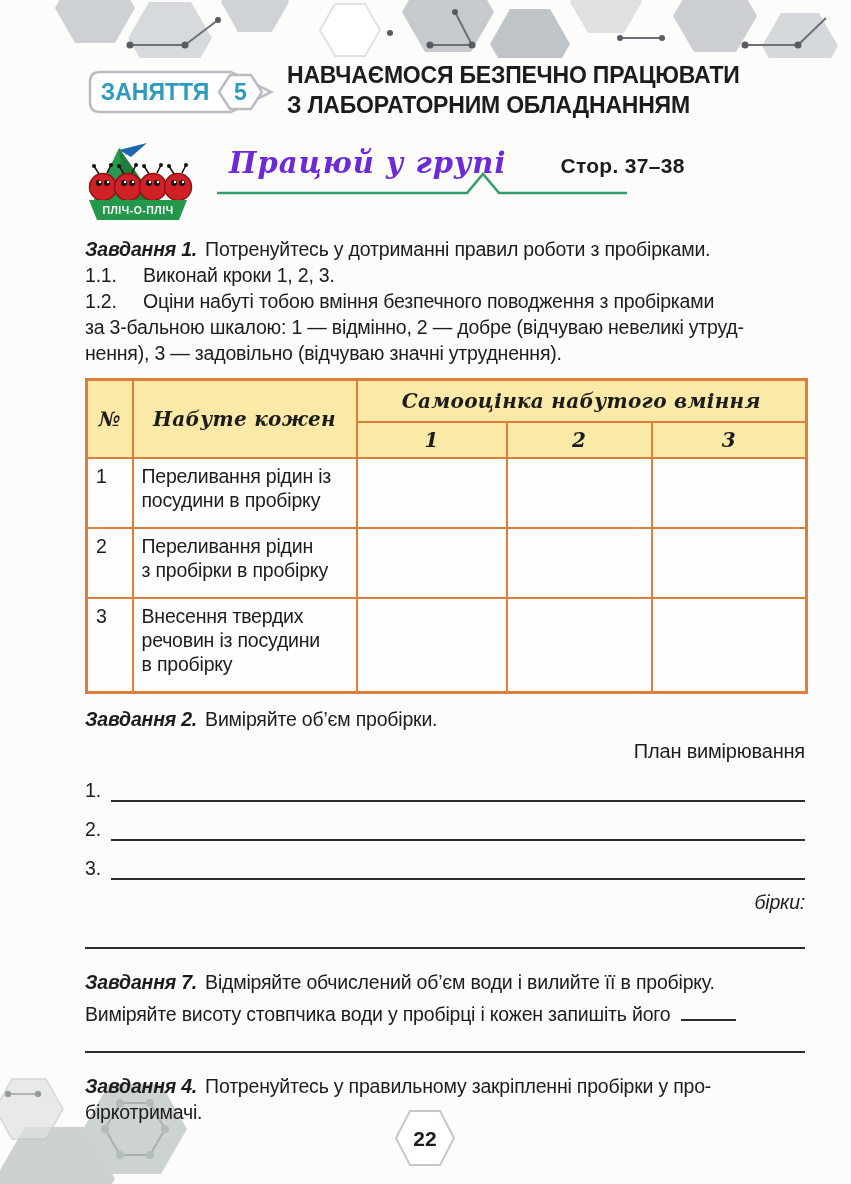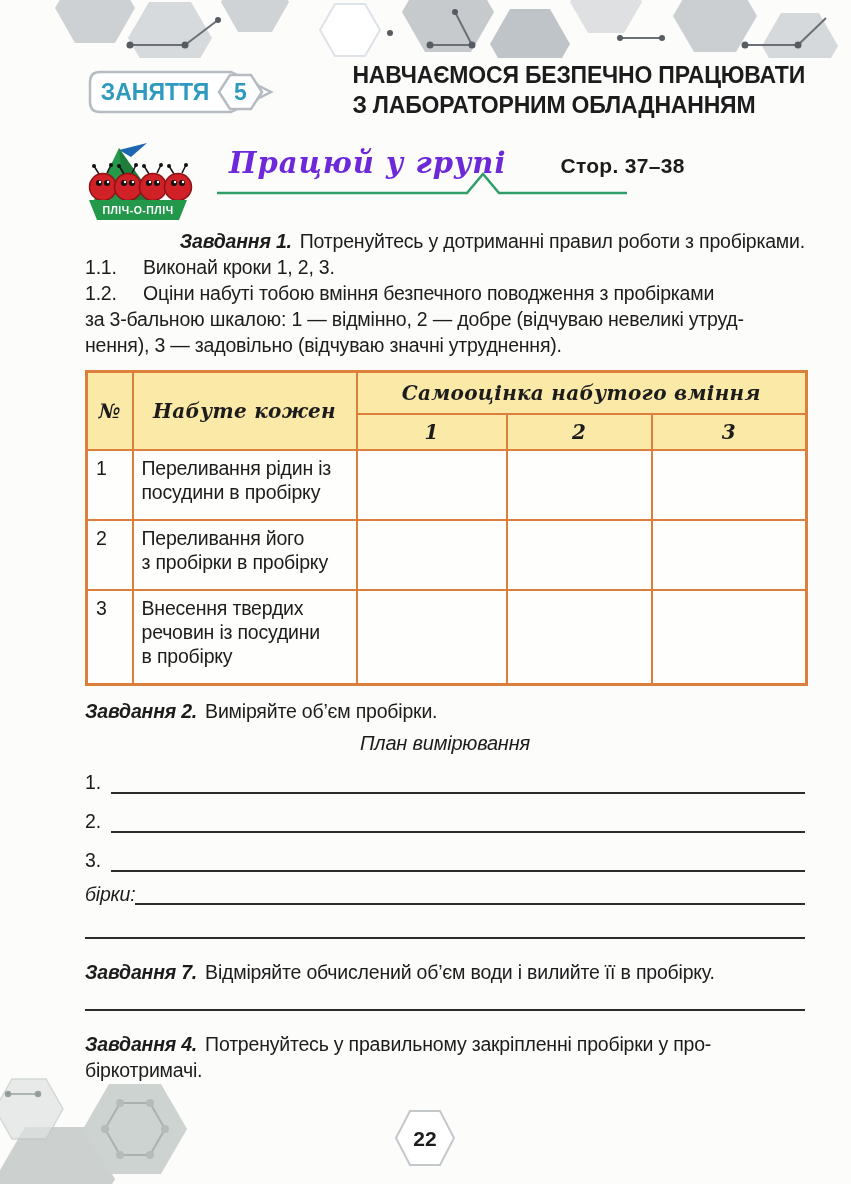--- a/index.html
+++ b/index.html
@@ -6,40 +6,40 @@
   body{
     width:851px;height:1184px;position:relative;overflow:hidden;
     background:#fcfcfb;color:#1c1c1c;
     font-family:"Liberation Sans",sans-serif;
   }
   .hex-band{position:absolute;top:0;left:0;}
   .hex-bottom{position:absolute;bottom:0;left:0;}
   .content{position:relative;padding:60px 46px 0 85px;}
 
   
-  .lesson-row{display:flex;align-items:flex-start;justify-content:space-between;}
+  .lesson-row{display:flex;align-items:flex-start;}
   .badge-svg{flex:0 0 auto;margin-top:8px;}
   .page-title{
     margin-left:10px;font-weight:bold;font-size:23px;line-height:30px;
     letter-spacing:-0.2px;white-space:pre-line;
   }
   
   .group-row{display:flex;align-items:flex-start;margin-top:20px;height:84px;}
   .group-mid{position:relative;margin-left:12px;padding:6px 0 16px 14px;flex:1;}
   .script-text{
     font-family:"DejaVu Serif",serif;font-style:italic;font-weight:bold;
     font-size:29px;color:#6d28d9;letter-spacing:1px;
   }
   .pages-ref{font-weight:bold;font-size:21px;margin-left:54px;letter-spacing:0.3px;margin-top:48px;}
   .green-underline{position:absolute;left:0;bottom:0;}
 
   
   .para{font-size:19.5px;line-height:26px;letter-spacing:-0.2px;}
   .task-label{font-weight:bold;font-style:italic;margin-right:8px;}
-  .mt16{margin-top:4px;text-align:right;} .mt12{margin-top:12px;} .mt8{} .mt20{margin-top:20px;}
+  .mt16{margin-top:12px;} .mt12{margin-top:12px;} .mt8{} .mt20{margin-top:20px;}
   .sub-num{display:inline-block;width:58px;}
   .prewrap{white-space:pre-line;}
 
   
   table.self-table{
     border-collapse:collapse;margin-top:12px;width:720px;table-layout:fixed;
   }
   table.self-table th,table.self-table td{border:2px solid #dd7f3c;}
   table.self-table{border:3px solid #dd7f3c;}
   table.self-table th{
@@ -49,27 +49,27 @@
   table.self-table td{
     font-size:19.5px;line-height:24px;letter-spacing:-0.2px;
     padding:5px 8px;vertical-align:top;background:#fefefd;
   }
   td.num-cell{text-align:left;padding-left:12px;}
   th.group-head{height:32px;}
   th.sub-head{height:26px;font-size:21px;}
   tr.row-1 td{height:58px;} tr.row-2 td{height:58px;} tr.row-3 td{height:82px;}
 
   
-  .plan-title{font-style:italic;font-size:20px;text-align:center;margin-top:8px;letter-spacing:-0.2px;}
+  .plan-title{font-size:20px;text-align:right;margin-top:8px;letter-spacing:-0.2px;}
   .plan-item{display:flex;align-items:flex-end;margin-top:15px;font-size:19.5px;height:24px;}
   .plan-num{flex:0 0 auto;margin-right:10px;}
   .blank-line{flex:1;border-bottom:2px solid #2c2c2c;height:20px;}
   .blank-fixed{display:inline-block;border-bottom:2px solid #2c2c2c;height:16px;vertical-align:baseline;}
   .italic{font-style:italic;}
-  .inline-flex-line{display:flex;align-items:center;}
+  .inline-flex-line{display:flex;align-items:flex-end;flex-direction:column;}
   .write-line{border-bottom:2px solid #2c2c2c;height:0;margin-top:30px;}
 
   
   .page-hex{position:absolute;left:388px;top:1106px;}
 </style>
 </head>
 <body>
 
 <svg class="hex-band" width="851" height="58" viewBox="0 0 851 58">
   <polygon points="55,8 75,-27 115,-27 135,8 115,43 75,43" fill="#cdd1d4"></polygon>
@@ -236,21 +236,21 @@
     <tr class="row-1">
       <td class="num-cell">1</td>
       <td class="prewrap">Переливання рідин із
 посудини в пробірку</td>
       <td></td>
       <td></td>
       <td></td>
     </tr>
     <tr class="row-2">
       <td class="num-cell">2</td>
-      <td class="prewrap">Переливання його
+      <td class="prewrap">Переливання рідин
 з пробірки в пробірку</td>
       <td></td>
       <td></td>
       <td></td>
     </tr>
     <tr class="row-3">
       <td class="num-cell">3</td>
       <td class="prewrap">Внесення твердих
 речовин із посудини
 в пробірку</td>
@@ -282,20 +282,24 @@
   <div class="para inline-flex-line" style="margin-top:9px;">
     <span class="italic">бірки:</span>
     <span class="blank-line"></span>
   </div>
 
 
   <div class="write-line"></div>
 
   <div class="para mt20">
     <span class="task-label">Завдання 7.</span><span>Відміряйте обчислений об’єм води і вилийте її в пробірку.</span>
+    <div style="margin-top:6px;">
+      <span>Виміряйте висоту стовпчика води у пробірці і кожен запишіть його</span>
+      <span class="blank-fixed" style="width:55px;margin-left:5px;"></span>
+    </div>
   </div>
 
   <div class="write-line" style="margin-top:24px;"></div>
 
   <div class="para mt20">
     <span class="task-label">Завдання 4.</span><span class="prewrap">Потренуйтесь у правильному закріпленні пробірки у про-
 біркотримачі.</span>
   </div>
 
 </div>

